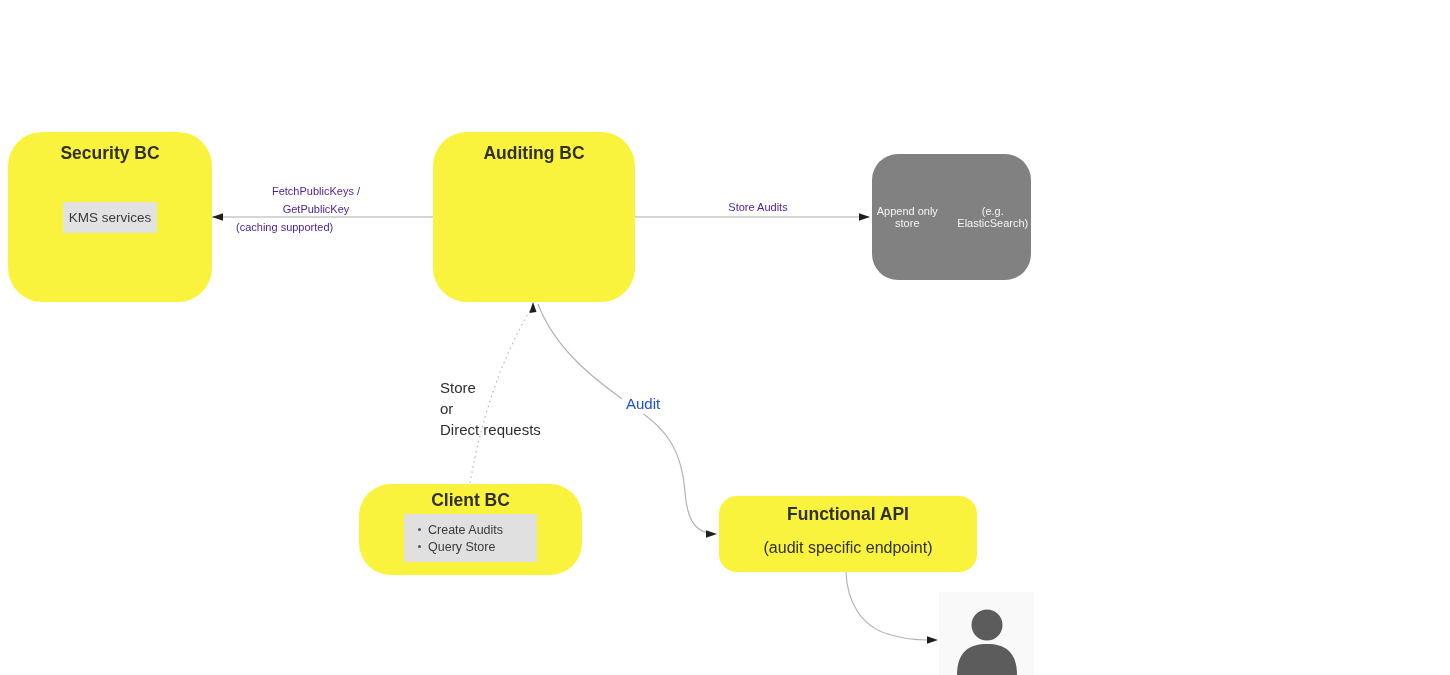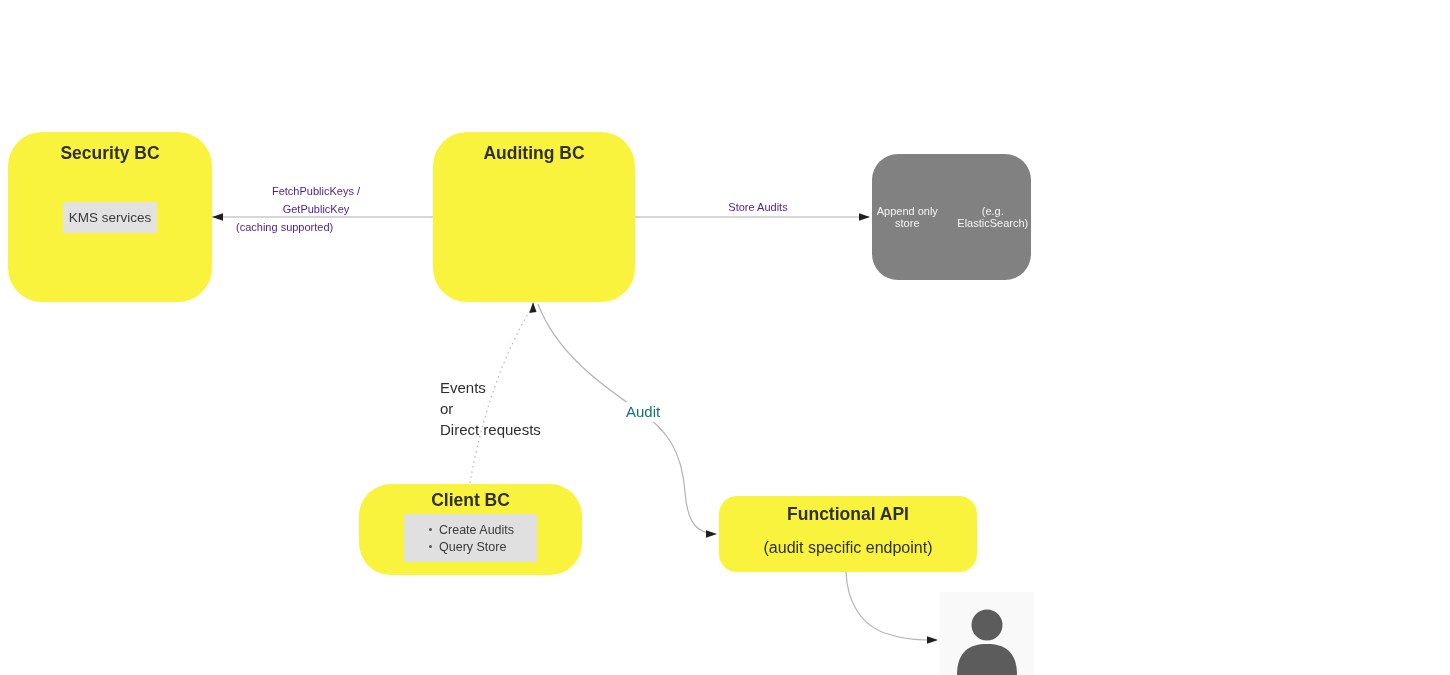--- a/index.html
+++ b/index.html
@@ -30,40 +30,40 @@
     left:872px;top:154px;width:159px;height:126px;border-radius:26px;background:#818181;
     display:flex;flex-direction:row;align-items:center;justify-content:center;gap:12px;
     color:#f4f4f4;font-size:11px;text-align:center;
   }
 
   .client{left:359px;top:484px;width:223px;height:91px;border-radius:32px;}
   .client .node-title{margin-top:6px;}
   .client-list{
     position:absolute;left:45px;top:30px;width:133px;height:48px;background:#e0e0e0;
     display:flex;flex-direction:column;justify-content:center;gap:3px;
-    font-size:12.5px;color:#3a3a3a;padding-left:25px;box-sizing:border-box;
+    font-size:12.5px;color:#3a3a3a;padding-left:14px;box-sizing:border-box;
   }
   .client-list .li{display:flex;align-items:center;gap:7px;}
   .client-list .dot{width:3px;height:3px;border-radius:50%;background:#555;flex:0 0 auto;}
 
   .operational{left:719px;top:496px;width:258px;height:76px;border-radius:18px;text-align:center;}
   .operational .node-title{margin-top:8px;}
   .op-sub{font-size:16px;color:#303030;margin-top:14px;text-align:center;}
 
   .person-box{
     left:939px;top:592px;width:95px;height:83px;background:#f9f9f9;
     display:flex;align-items:flex-end;justify-content:center;
   }
 
   .edge-label{position:absolute;font-size:11px;color:#4c1d95;line-height:17.5px;}
   .lbl-fetch{left:236px;top:183px;width:160px;text-align:center;}
   .lbl-caching{left:236px;top:219px;width:160px;text-align:left;}
   .lbl-store{left:700px;top:199px;width:116px;text-align:center;}
   .lbl-events{left:440px;top:377px;font-size:15px;line-height:21px;color:#2e2e2e;}
-  .lbl-audit{left:622px;top:394px;font-size:15px;color:#0f766e;background:#ffffff;padding:1px 4px;margin-top:8px;}
+  .lbl-audit{left:622px;top:394px;font-size:15px;color:#1d4ed8;background:#ffffff;padding:1px 4px;}
 
   svg.wires{position:absolute;left:0;top:0;pointer-events:none;}
 </style>
 </head>
 <body>
 
 <div class="canvas">
 
   <svg class="wires" width="1450" height="675" viewBox="0 0 1450 675">
 
@@ -126,20 +126,20 @@
 
   <div class="edge-label lbl-fetch">
     <div>FetchPublicKeys /</div>
     <div>GetPublicKey</div>
   </div>
   <div class="edge-label lbl-caching">(caching supported)</div>
 
   <div class="edge-label lbl-store">Store Audits</div>
 
   <div class="edge-label lbl-events">
-    <div>Events</div>
+    <div>Store</div>
     <div>or</div>
     <div>Direct requests</div>
   </div>
 
   <div class="edge-label lbl-audit">Audit</div>
 
 </div>
 
 </body></html>

